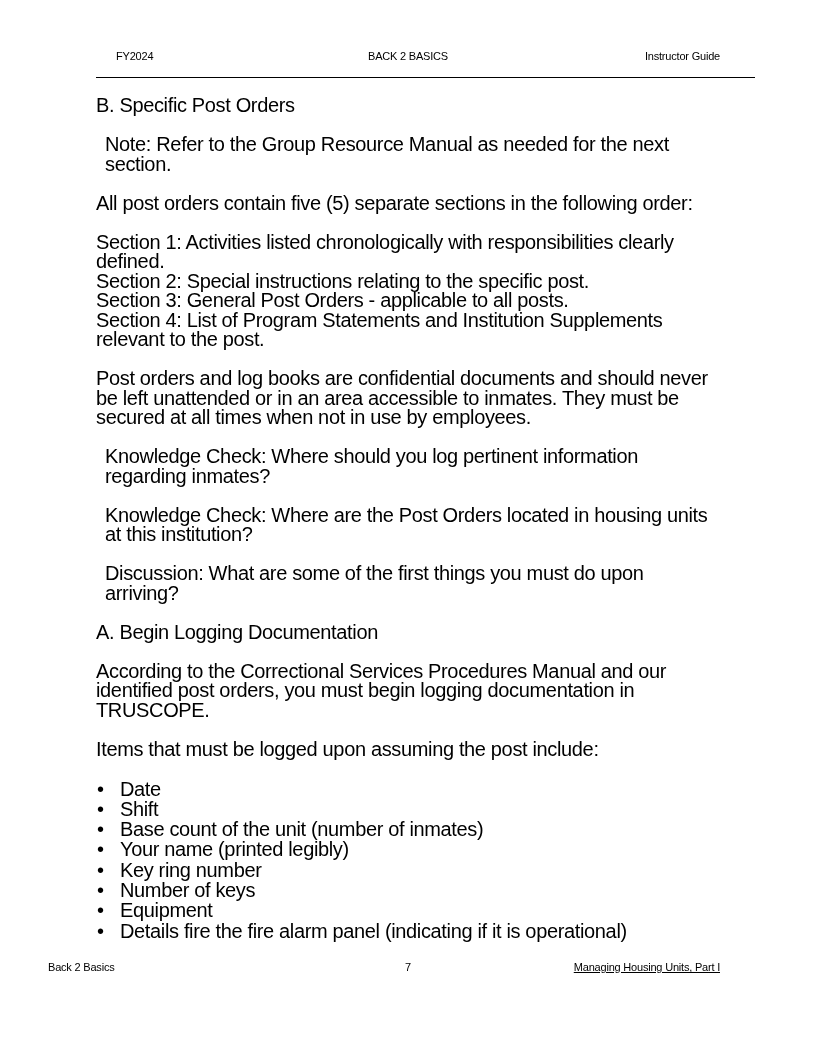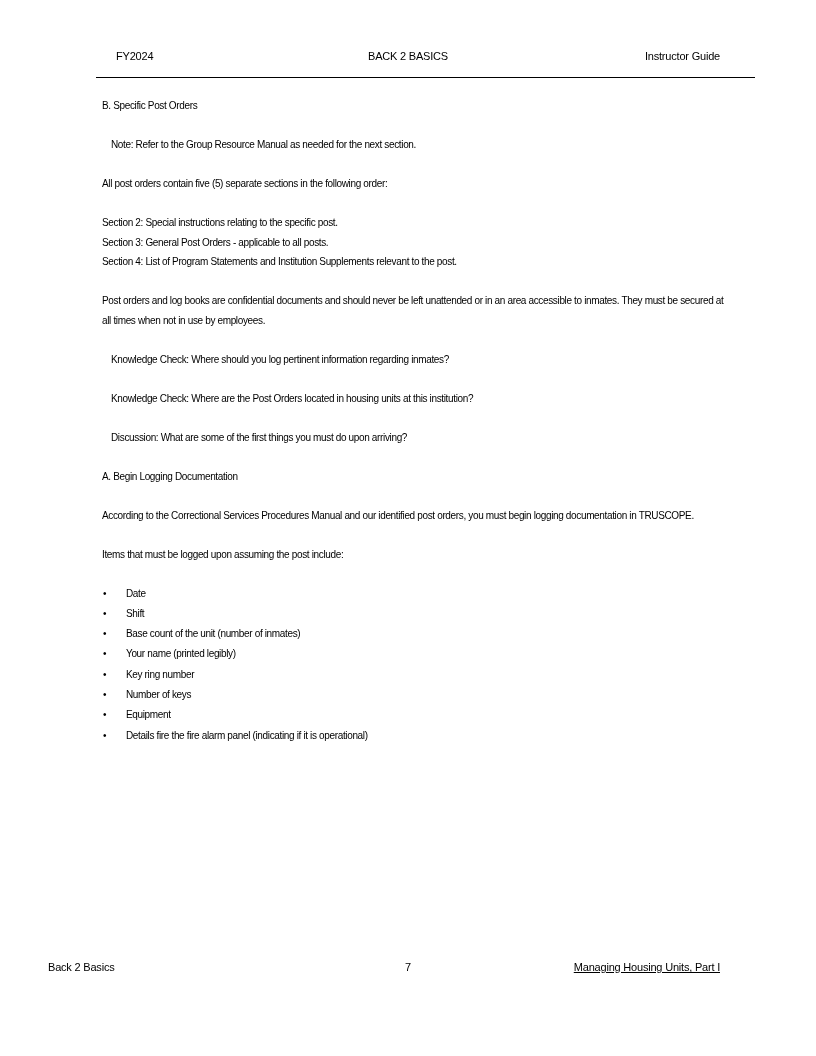--- a/index.html
+++ b/index.html
@@ -33,24 +33,23 @@
       left: 96px;
       width: 659px;
       height: 1px;
       background: #000;
     }
     .content {
       position: absolute;
       top: 96px;
       left: 96px;
       width: 624px;
-      font-size: 10px;
+      font-size: 20px;
       line-height: 19.5px;
       letter-spacing: -0.35px;
-      margin-left: 6px;
     }
     .content p {
       margin: 0 0 19.5px 0;
     }
     .content .bold { font-weight: normal; padding-left: 9px; }
     .content .lines p { margin: 0; }
     .content .lines { margin-bottom: 19.5px; }
     ul.bullets {
       list-style: none;
       margin: 0;
@@ -89,20 +88,21 @@
   <span class="right">Instructor Guide</span>
 </div>
 <div class="header-rule"></div>
 
 <div class="content">
   <p>B.  Specific Post Orders</p>
   <p class="bold">Note:  Refer to the Group Resource Manual as needed for the next section.</p>
   <p>All post orders contain five (5) separate sections in the following order:</p>
 
   <div class="lines">
+    <p>Section 1:  Activities listed chronologically with responsibilities clearly defined.</p>
     <p>Section 2:  Special instructions relating to the specific post.</p>
     <p>Section 3:  General Post Orders - applicable to all posts.</p>
     <p>Section 4:  List of Program Statements and Institution Supplements relevant to the post.</p>
   </div>
 
   <p>Post orders and log books are confidential documents and should never be left unattended or in an area accessible to inmates.  They must be secured at all times when not in use by employees.</p>
   <p class="bold">Knowledge Check:  Where should you log pertinent information regarding inmates?</p>
   <p class="bold">Knowledge Check:  Where are the Post Orders located in housing units at this institution?</p>
   <p class="bold">Discussion: What are some of the first things you must do upon arriving?</p>
   <p>A. Begin Logging Documentation</p>

